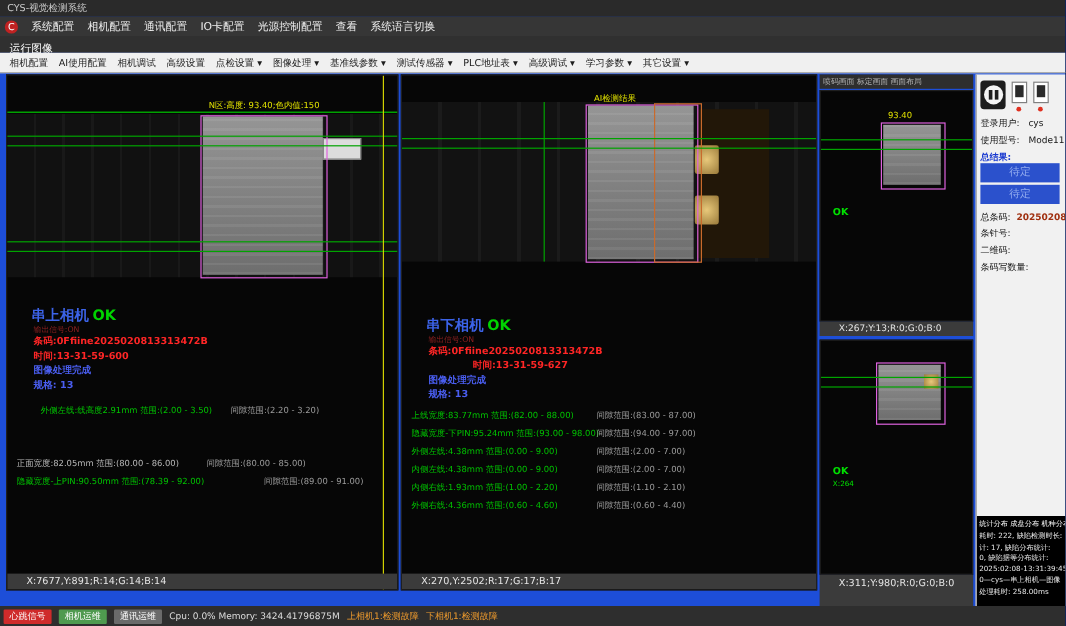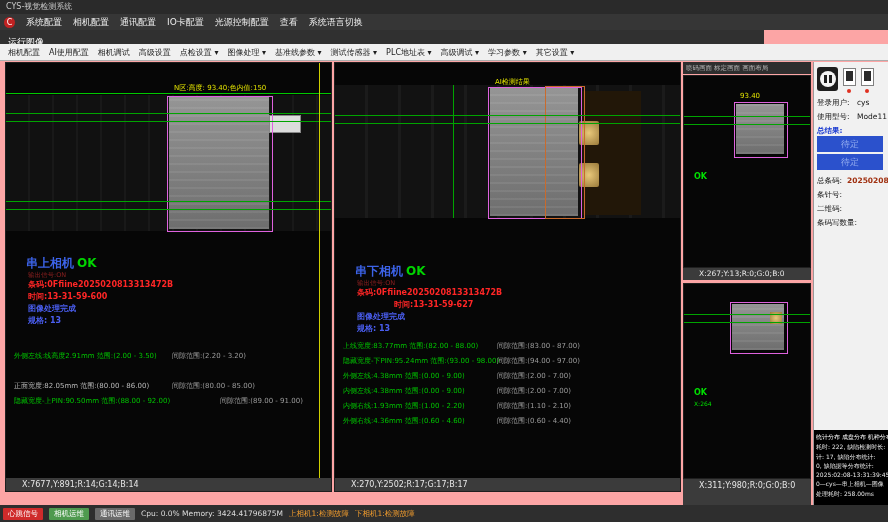--- a/index.html
+++ b/index.html
@@ -1,27 +1,27 @@
 <!DOCTYPE html>
 <html><head>
 <meta charset="utf-8">
 <style>
   html,body{margin:0;padding:0;background:#000;}
-  #app{position:relative;width:888px;height:522px;background:#fca5a5;overflow:hidden;
+  #app{position:relative;width:888px;height:522px;background:#1d4ed8;overflow:hidden;
        font-family:"DejaVu Sans","Liberation Sans",sans-serif;}
   .abs{position:absolute;}
   
   .titlebar{position:absolute;left:0;top:0;width:888px;height:14px;background:#2a2a2a;
             color:#c9c9c9;font-size:8px;line-height:14px;padding-left:6px;box-sizing:border-box;}
   .menubar{position:absolute;left:0;top:14px;width:888px;height:16px;background:#363636;
            display:flex;align-items:center;gap:11px;padding-left:4px;box-sizing:border-box;}
   .logo{width:11px;height:11px;border-radius:50%;background:#c02222;color:#fff;font-size:8px;
         text-align:center;line-height:11px;flex:0 0 auto;}
   .menu-item{color:#ededed;font-size:9px;white-space:nowrap;cursor:default;}
-  .tabrow{position:absolute;left:0;top:30px;width:764px;height:14px;background:#303030;}
+  .tabrow{position:absolute;left:0;top:30px;width:888px;height:14px;background:#303030;font-family:Liberation Mono, monospace;}
   .tab{color:#fff;font-size:9px;line-height:14px;padding-left:8px;display:inline-block;}
   .toolbar{position:absolute;left:0;top:44px;width:888px;height:17px;background:#f0f0f0;
            border-bottom:1px solid #adadad;display:flex;align-items:center;gap:9px;
            padding-left:8px;box-sizing:border-box;}
   .tool-item{color:#1d1d1d;font-size:8px;white-space:nowrap;}
   
   .view{position:absolute;background:#060606;border:1px solid #1f1f1f;box-sizing:border-box;overflow:hidden;}
   .imgband{position:absolute;left:0;}
   .hline{position:absolute;left:0;height:1px;background:#00a400;}
   .vline{position:absolute;width:1px;}
@@ -128,30 +128,30 @@
 
     <div class="title-t" style="left:20px;top:192px;">
       <span class="cam">串上相机</span><span class="ok">OK</span>
     </div>
     <div class="dkred-t" style="left:22px;top:208px;">输出信号:ON</div>
     <div class="red-t" style="left:22px;top:216px;">条码:0Ffiine2025020813313472B</div>
     <div class="red-t" style="left:22px;top:228px;">时间:13-31-59-600</div>
     <div class="blue-t" style="left:22px;top:240px;">图像处理完成</div>
     <div class="blue-t" style="left:22px;top:252px;">规格: 13</div>
 
-    <div class="mrow" style="top:288px;">
+    <div class="mrow" style="top:274px;margin-left:20px;">
       <span class="m">外侧左线:线高度2.91mm 范围:(2.00 - 3.50)</span>
       <span class="r" style="left:166px;">间隙范围:(2.20 - 3.20)</span>
     </div>
     <div class="mrow" style="top:318px;text-align:right;">
       <span class="m dim">正面宽度:82.05mm 范围:(80.00 - 86.00)</span>
       <span class="r" style="left:166px;">间隙范围:(80.00 - 85.00)</span>
     </div>
     <div class="mrow" style="top:333px;">
-      <span class="m">隐藏宽度-上PIN:90.50mm 范围:(88.00 - 92.00)</span>
+      <span class="m">隐藏宽度-上PIN:90.50mm 范围:(78.39 - 92.00)</span>
       <span class="r" style="left:166px;margin-left:48px;">间隙范围:(89.00 - 91.00)</span>
     </div>
 
     <div class="coordstrip">X:7677,Y:891;R:14;G:14;B:14</div>
   </div>
 
   <div class="view" style="left:334px;top:62px;width:347px;height:430px;">
     <div class="ylab" style="left:160px;top:14px;">AI检测结果</div>
     <div class="imgband" style="top:22px;width:347px;height:133px;background:repeating-linear-gradient(90deg,#121212 0 30px,#1b1b1b 30px 33px);"></div>
     <div class="vline" style="left:118px;top:22px;height:133px;background:#00a400;"></div>

